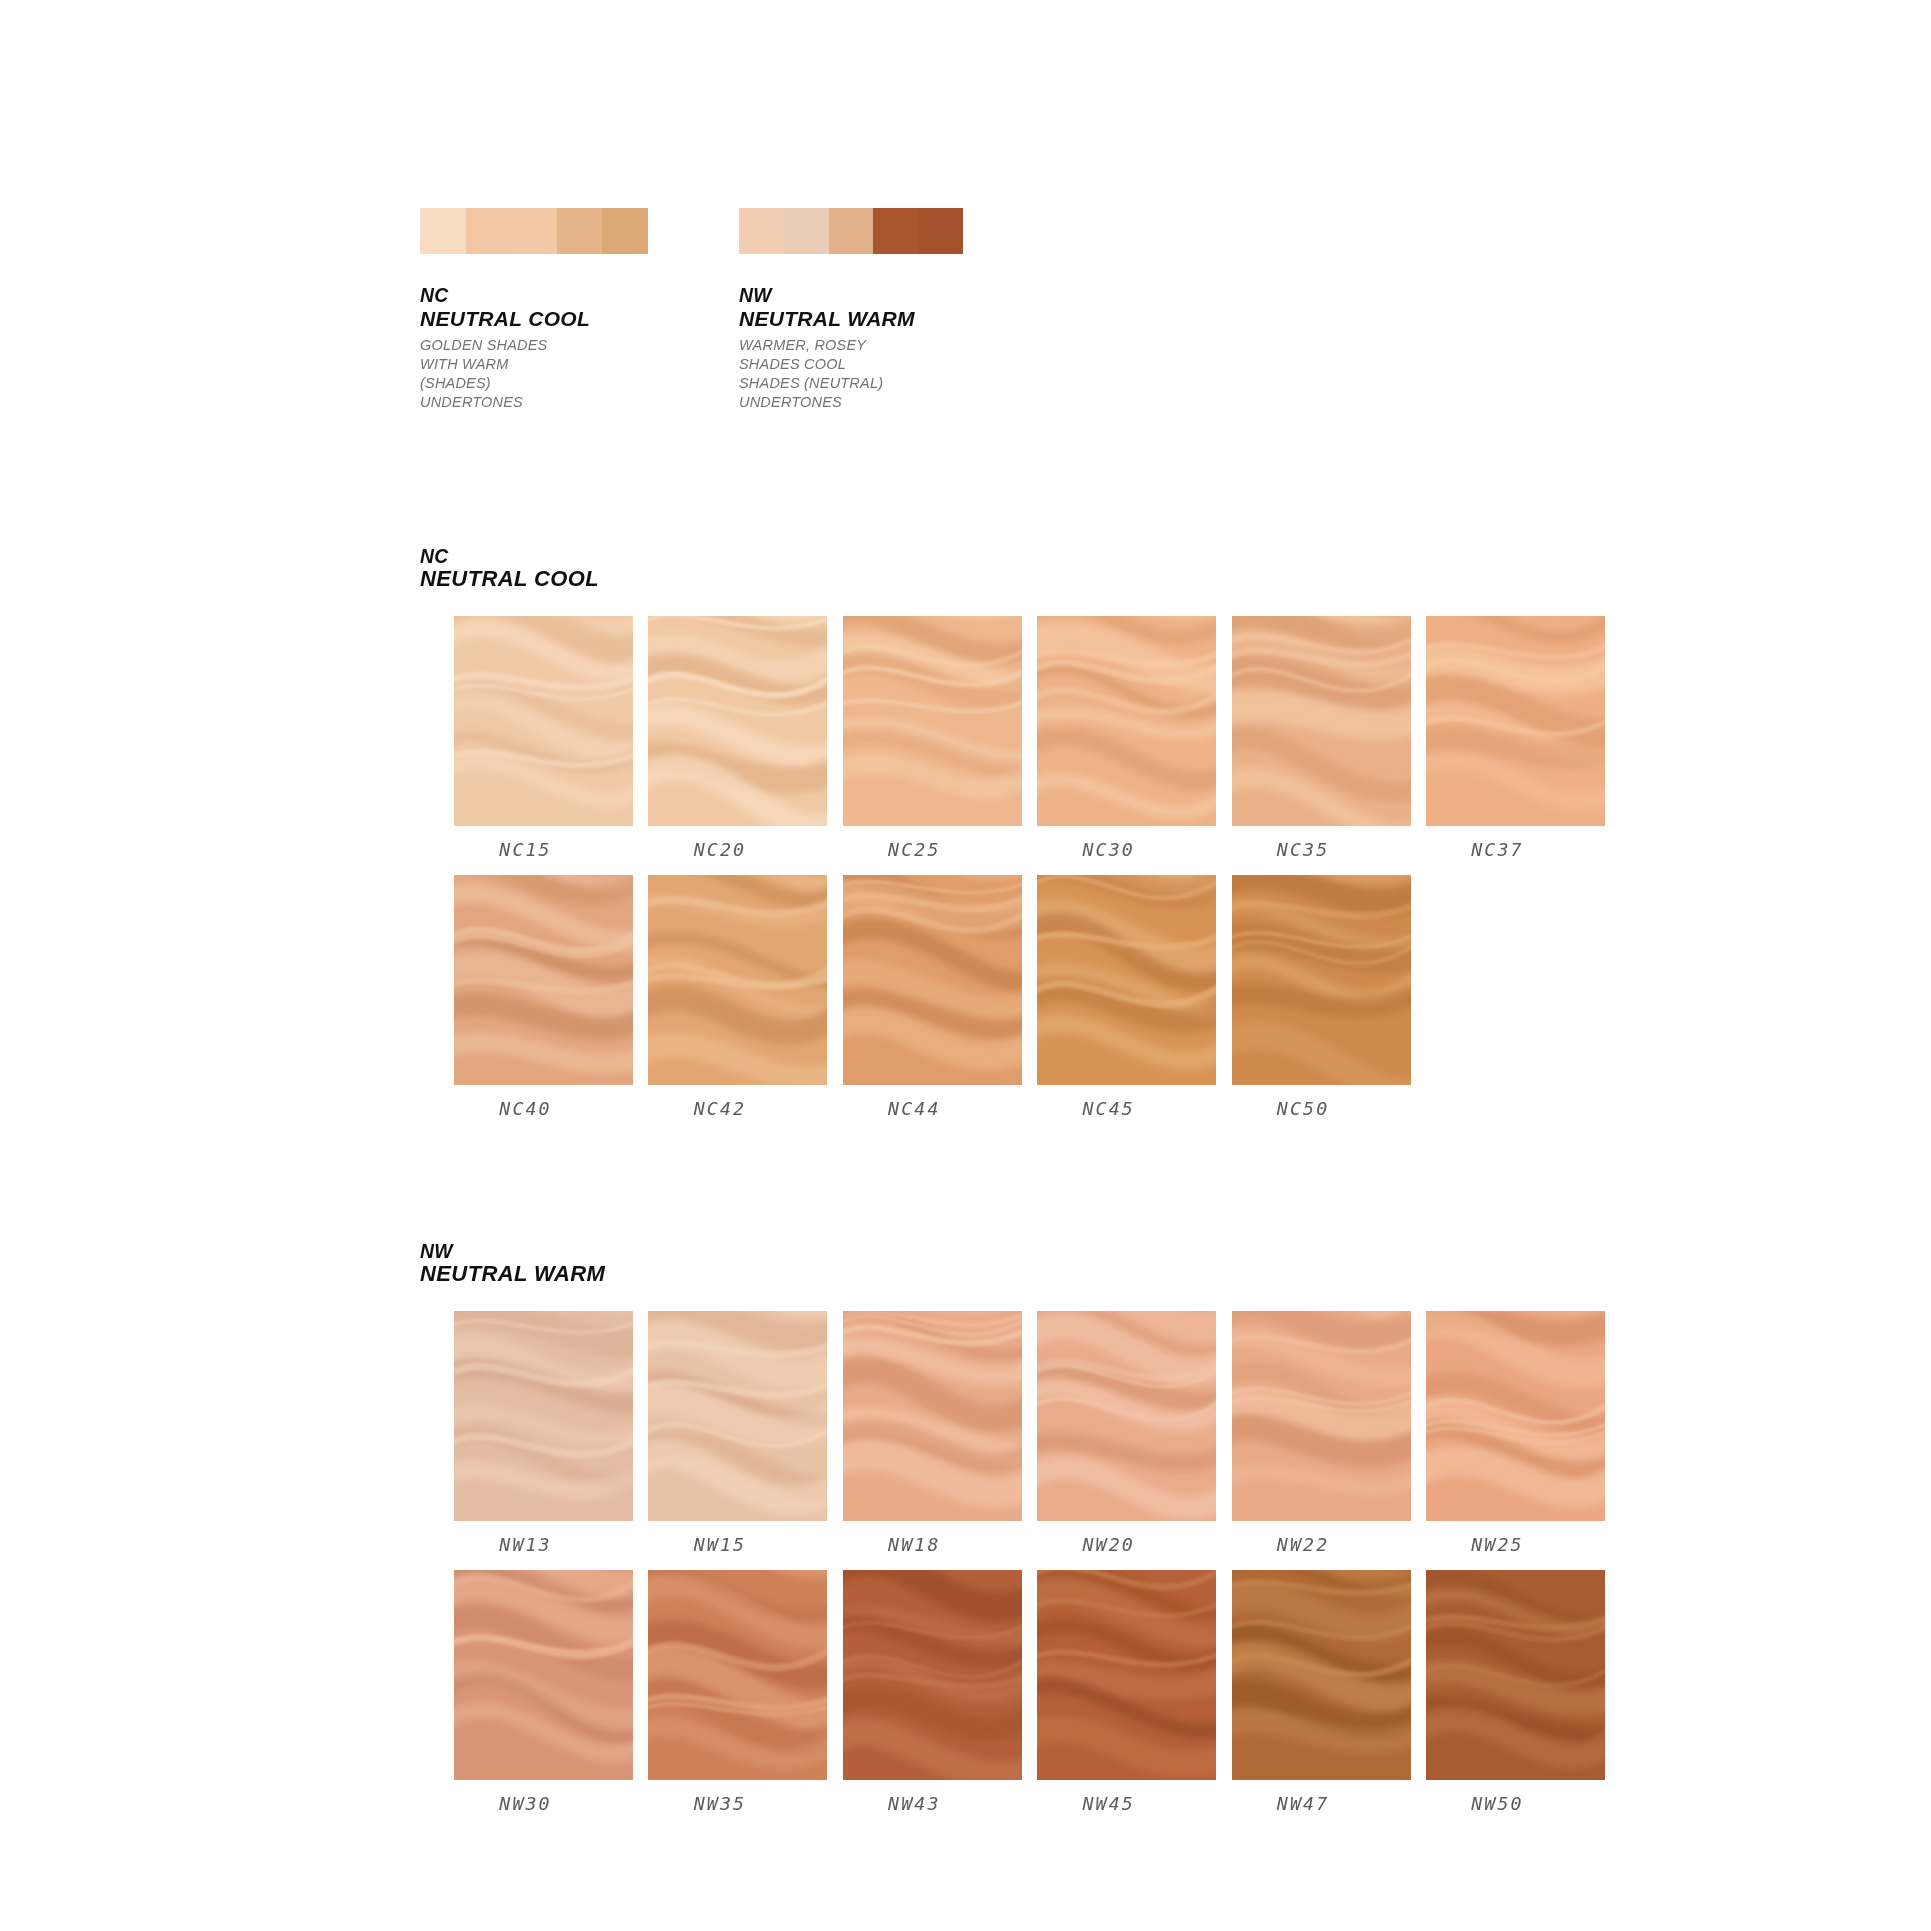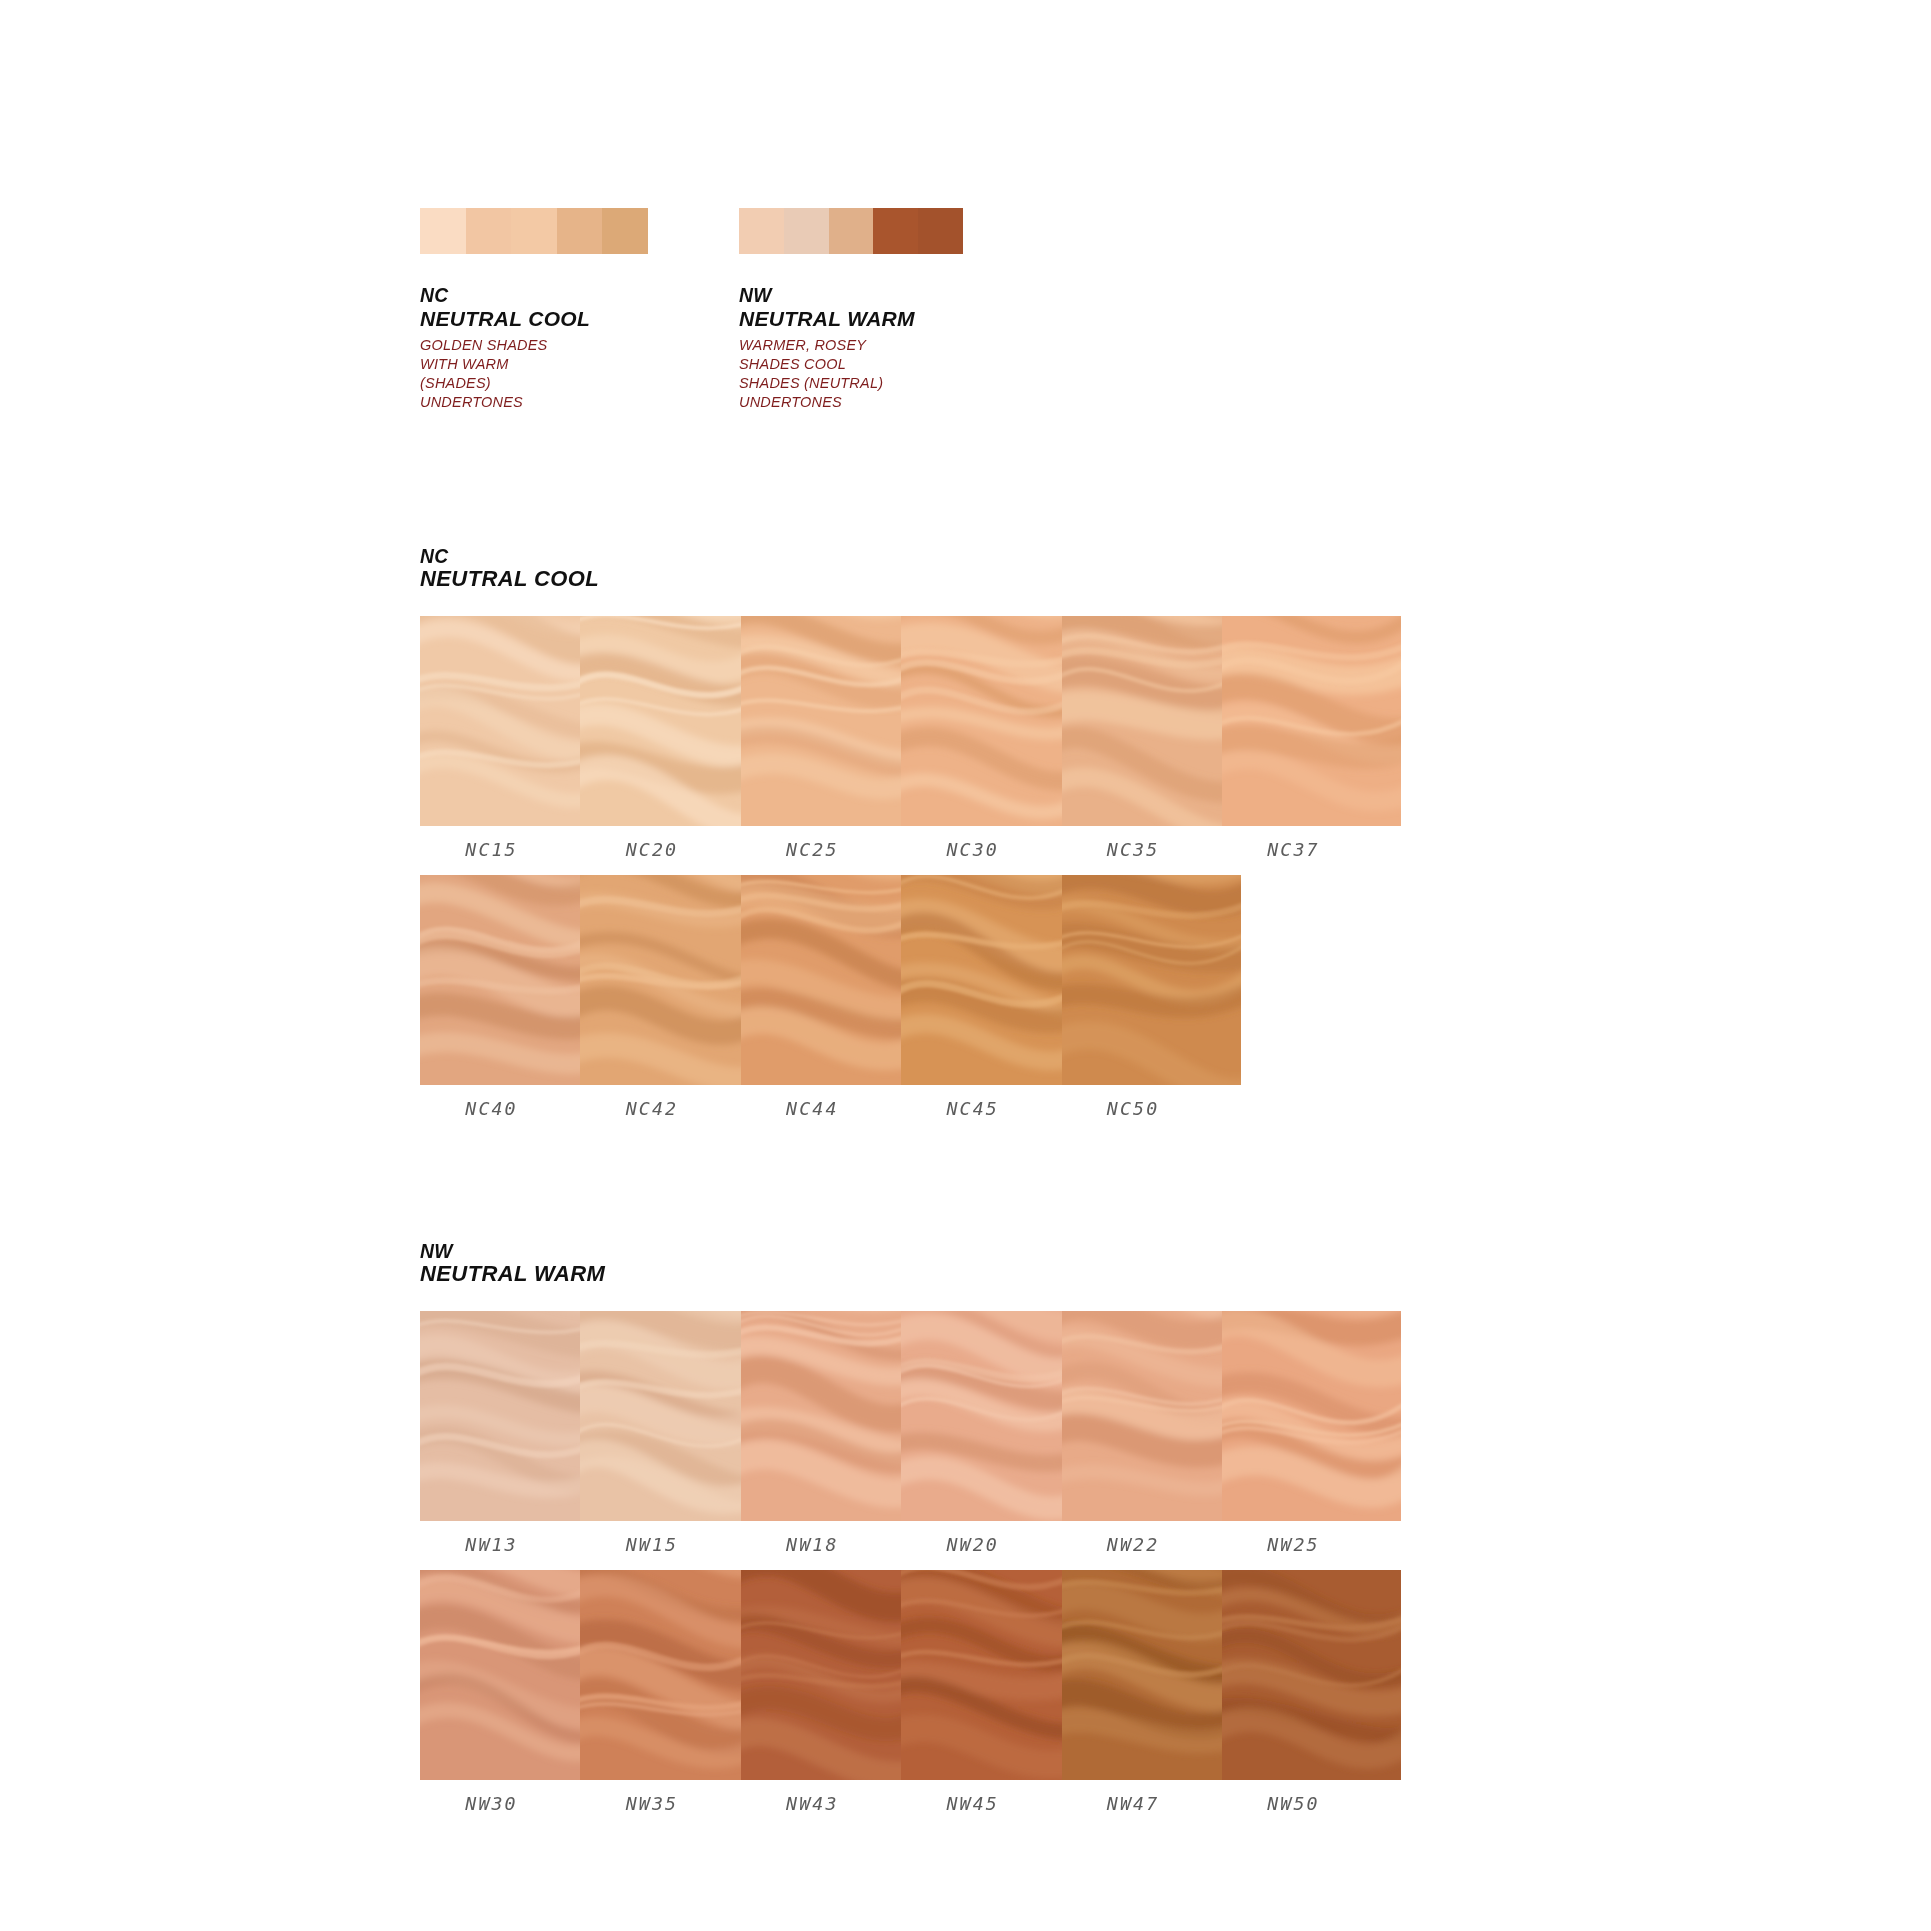--- a/index.html
+++ b/index.html
@@ -48,21 +48,21 @@
     font-size: 21px;
     font-weight: bold;
     letter-spacing: 0.3px;
     color: #111111;
     white-space: nowrap;
   }
   .legend-desc {
     margin-top: 5.8px;
     font-size: 14.5px;
     letter-spacing: 0.2px;
-    color: #7f1d1d;
+    color: #737373;
     line-height: 1.32;
   }
   .legend-desc div { white-space: nowrap; }
 
   
   .section { position: absolute; left: 420px; }
   .section-header {
     line-height: 1.1;
     margin-bottom: 25px;
   }
@@ -77,21 +77,21 @@
     font-weight: bold;
     letter-spacing: 0.4px;
     color: #111111;
   }
 
   .grid-row {
     display: flex;
     gap: 17.4px;
     margin-bottom: 15.4px;
   }
-  .cell { width: 143px; }
+  .cell { width: 143px; margin-left: 34px; }
   .swatch {
     position: relative;
     width: 179px;
     height: 210px;
     overflow: hidden;
   }
   .cell-label {
     margin-top: 12.6px;
     text-align: center;
     font-family: "DejaVu Sans Mono", monospace;

